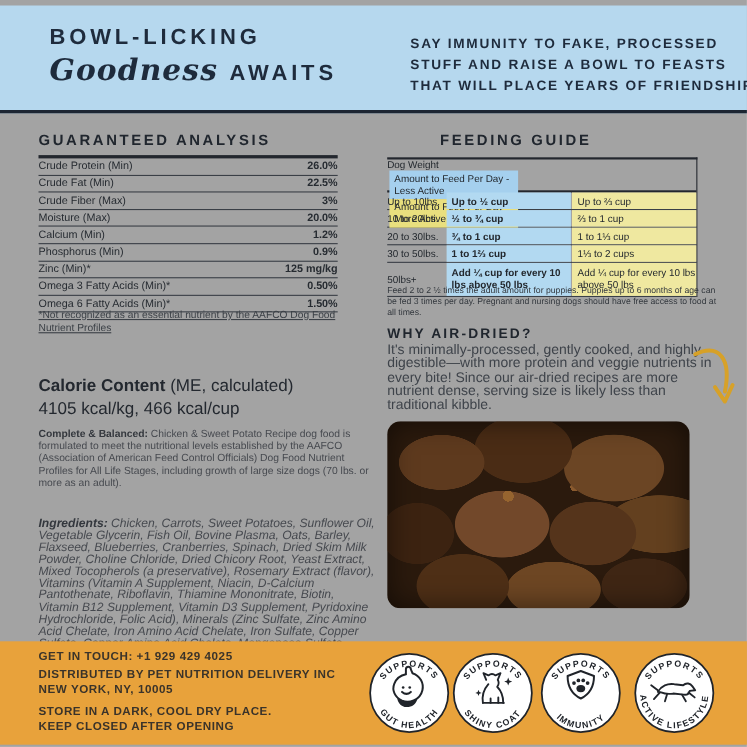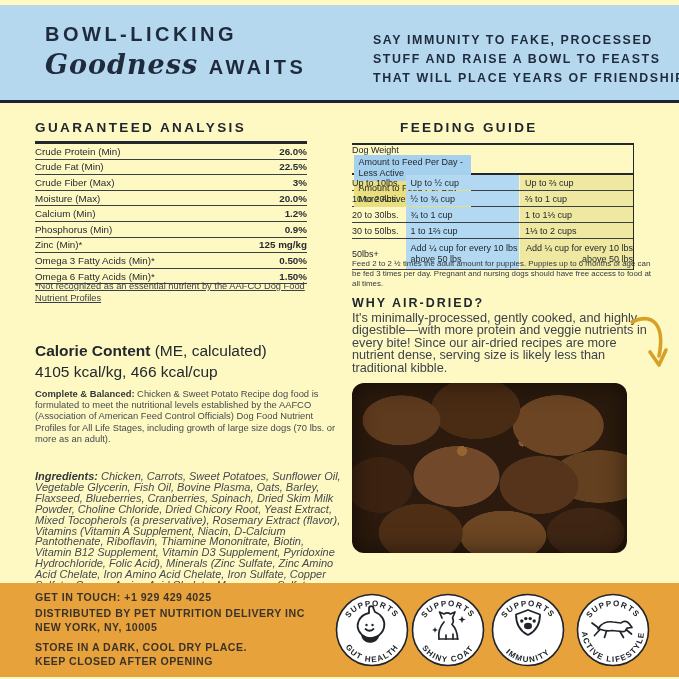--- a/index.html
+++ b/index.html
@@ -1,16 +1,16 @@
 <!DOCTYPE html>
 <html><head>
 <meta charset="utf-8">
 <style>
   html,body{margin:0;padding:0;background:#fff;}
-  .canvas{position:relative;width:679px;height:679px;background:#fef9c3;overflow:hidden;
+  .canvas{position:relative;width:679px;height:679px;background:#a3a3a3;overflow:hidden;
           font-family:"Liberation Sans",sans-serif;color:#23272e;}
   
   .banner{position:absolute;left:0;top:5px;width:679px;height:95px;background:#b6d8ee;
           border-bottom:3px solid #1c2532;}
   .brand{position:absolute;left:45px;top:18px;color:#1e2b3c;}
   .brand-line1{font-size:20px;font-weight:bold;letter-spacing:3.5px;}
   .brand-line2{margin-top:3px;white-space:nowrap;}
   .brand-script{font-family:"DejaVu Serif",serif;font-style:italic;font-weight:600;
                 font-size:27px;letter-spacing:1px;}
   .brand-awaits{font-size:20px;font-weight:bold;letter-spacing:3.5px;margin-left:6px;}
@@ -37,22 +37,22 @@
             border-right:1.5px solid #23272e;}
   .fg-row{display:flex;border-bottom:1px solid #3a3f46;font-size:9px;color:#23282e;}
   .fg-row.header{border-bottom:2px solid #23272e;flex-direction:column;}
   .fg-c1{width:54px;display:flex;align-items:center;}
   .fg-c2,.fg-c3{width:112px;margin-left:1.5px;padding-left:5px;display:flex;align-items:center;}
   .fg-row.header .fg-c2,.fg-row.header .fg-c3{line-height:11px;padding-top:2px;padding-bottom:2px;}
   .fg-row.header{height:28px;}
   .fg-row.body{height:15px;}
   .fg-row.last{height:30px;}
   .fg-row.last .fg-c2,.fg-row.last .fg-c3{line-height:11px;}
-  .bg-blue-h{background:#a5d0ee;}  .bg-blue{background:#b2d9f1;}
-  .bg-yel-h{background:#e9df7e;}   .bg-yel{background:#efe8a0;text-align:right;}
+  .bg-blue-h{background:#a5d0ee;}  .bg-blue{background:#b2d9f1;font-weight:bold;}
+  .bg-yel-h{background:#e9df7e;}   .bg-yel{background:#efe8a0;}
   .fg-footnote{position:absolute;left:352px;top:259px;width:302px;font-size:7.9px;
                line-height:10px;color:#33383e;}
   
   .why-title{left:352px;top:296px;font-size:12.5px;letter-spacing:2px;}
   .why-para{left:352px;top:312px;width:302px;font-size:12.7px;line-height:12.4px;color:#3e434a;}
   .arrow-svg{position:absolute;left:628px;top:310px;}
   
   .photo{position:absolute;left:352px;top:383px;width:275px;height:170px;border-radius:12px;
          box-shadow:inset 0 0 25px rgba(0,0,0,.55);
          background:

